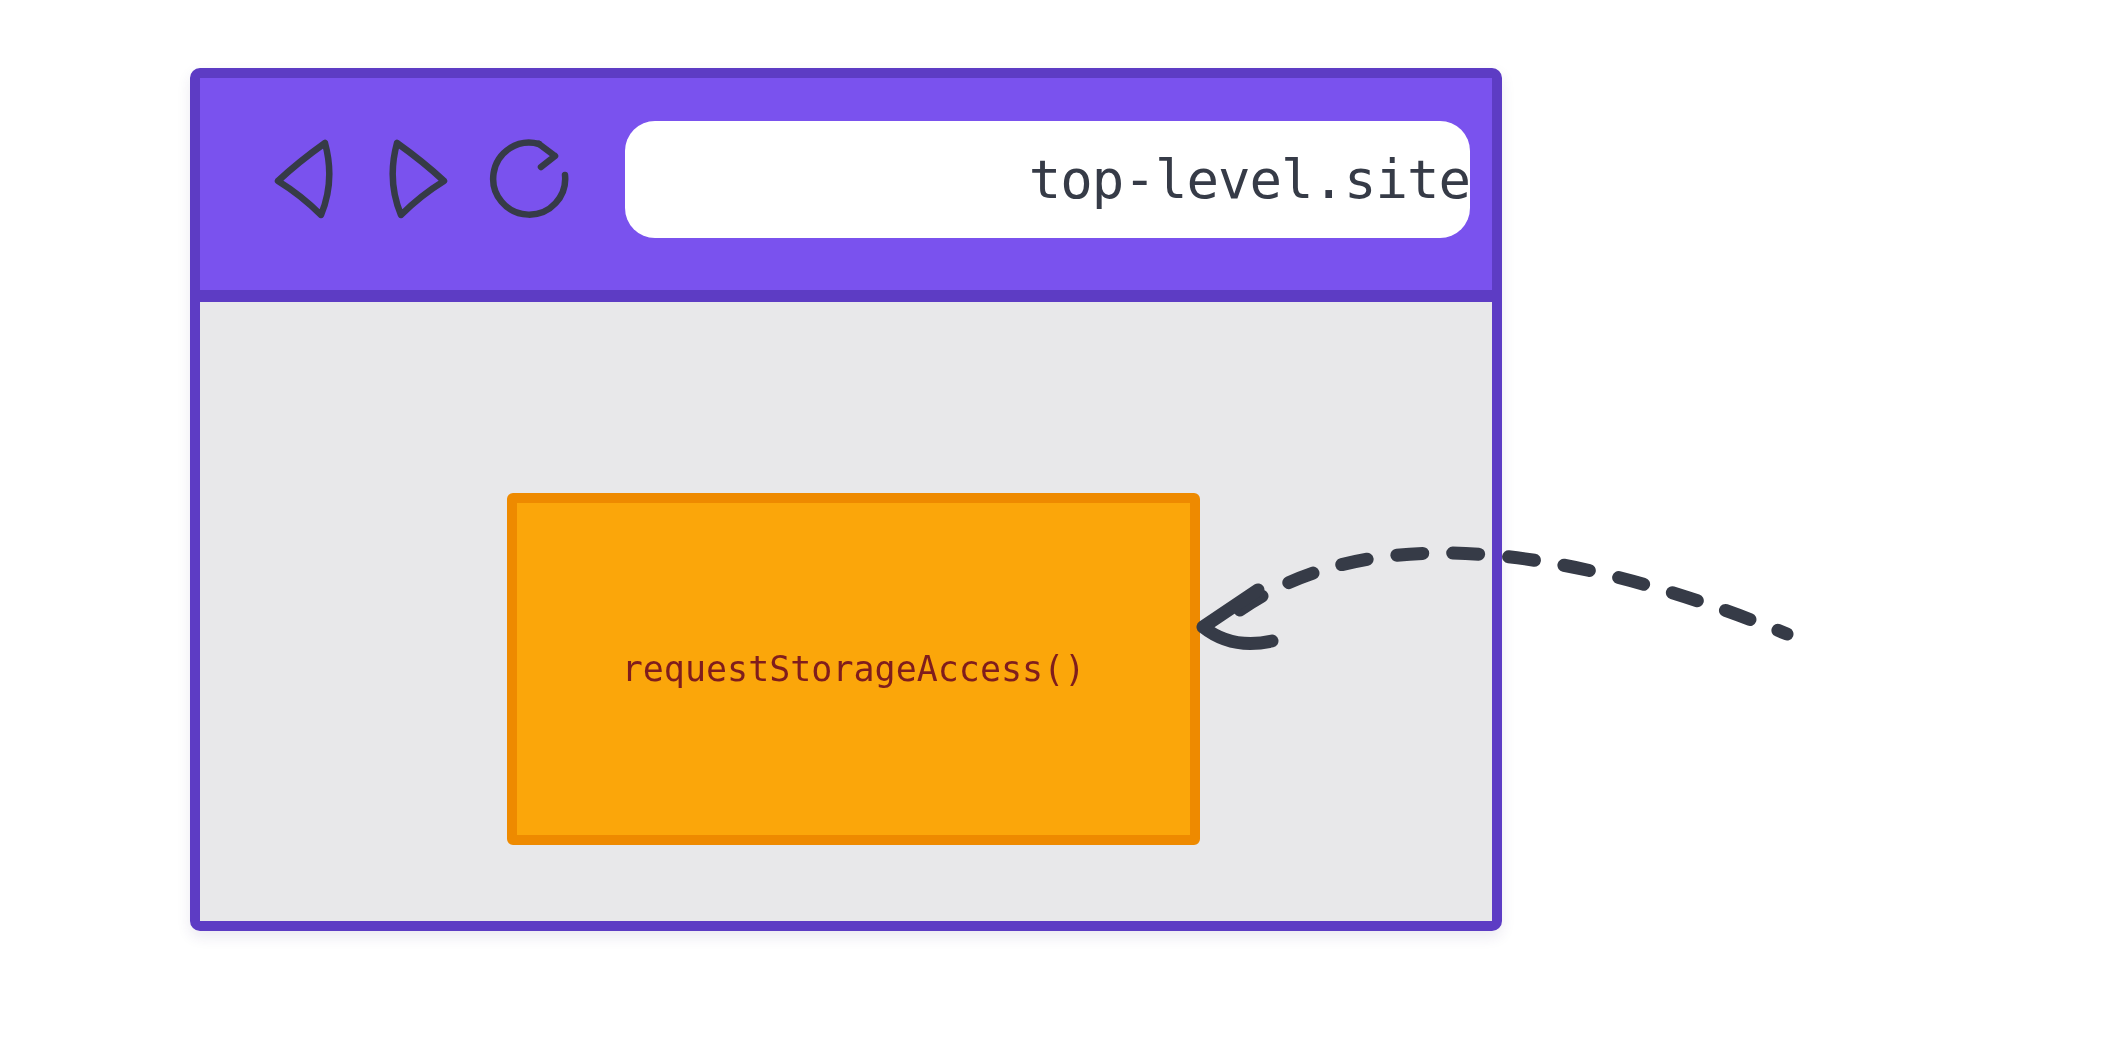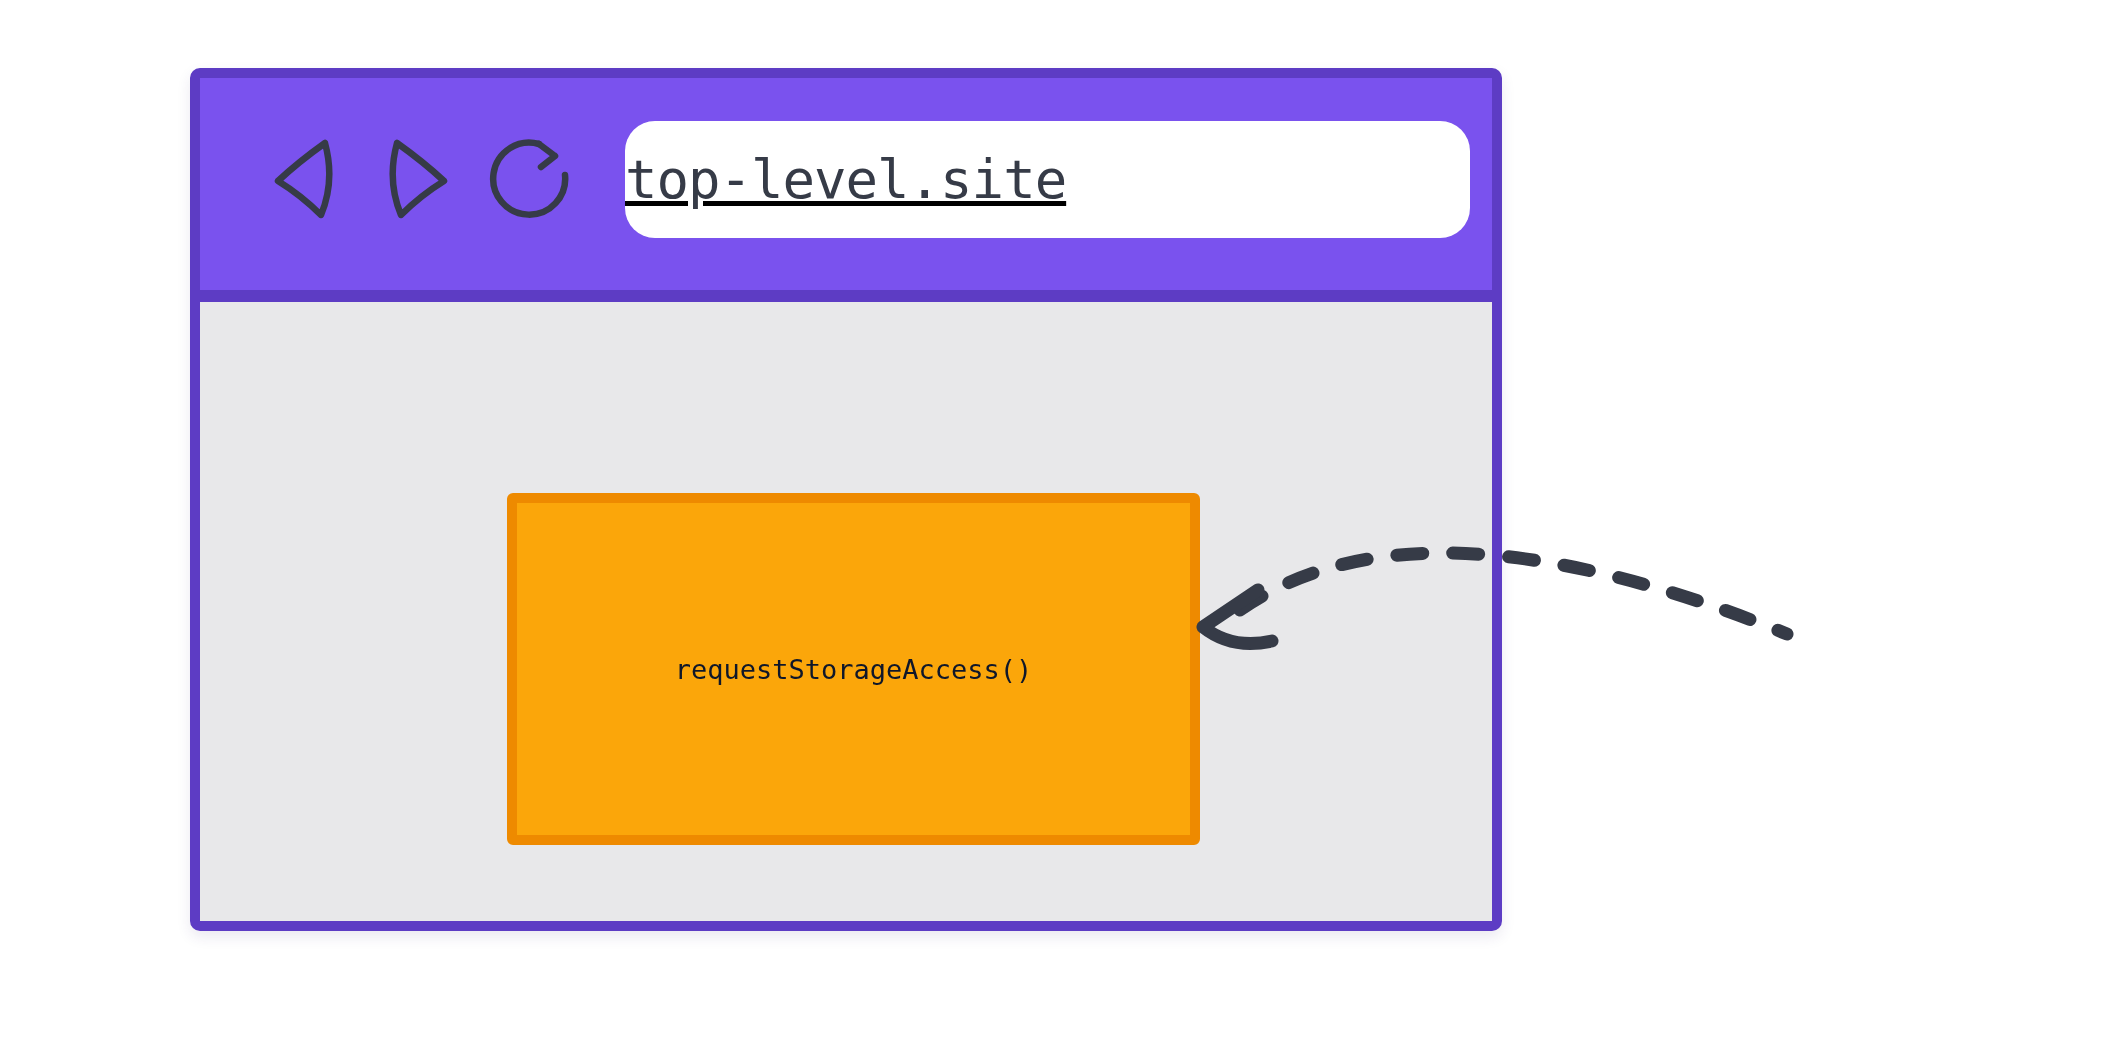--- a/index.html
+++ b/index.html
@@ -46,22 +46,21 @@
   .nav-icon.reload  { width: 84px; height: 84px; margin-left: 40px; }
 
   .address-bar {
     flex: 1 1 auto;
     margin-left: 52px;
     height: 117px;
     background: #ffffff;
     border-radius: 30px;
     display: flex;
     align-items: center;
-    justify-content: flex-start;
-    text-decoration: underline;
+    justify-content: flex-end;
   }
   .address-text {
     font-size: 54px;
     letter-spacing: -1px;
     color: #363b47;
     white-space: nowrap;
   }
 
   .browser-content {
     position: absolute;
@@ -81,22 +80,22 @@
     height: 352px;
     background: #fba60a;
     border: 10px solid #ee8a00;
     border-radius: 6px;
     display: flex;
     align-items: center;
     justify-content: center;
     z-index: 3;
   }
   .frame-label {
-    font-size: 27px;
-    color: #0f172a;
+    font-size: 35px;
+    color: #7f1d1d;
     white-space: nowrap;
     text-align: center;
   }
 
   
   .arrow-overlay {
     position: absolute;
     left: 0; top: 0;
     width: 2102px; height: 1056px;
     z-index: 4;

